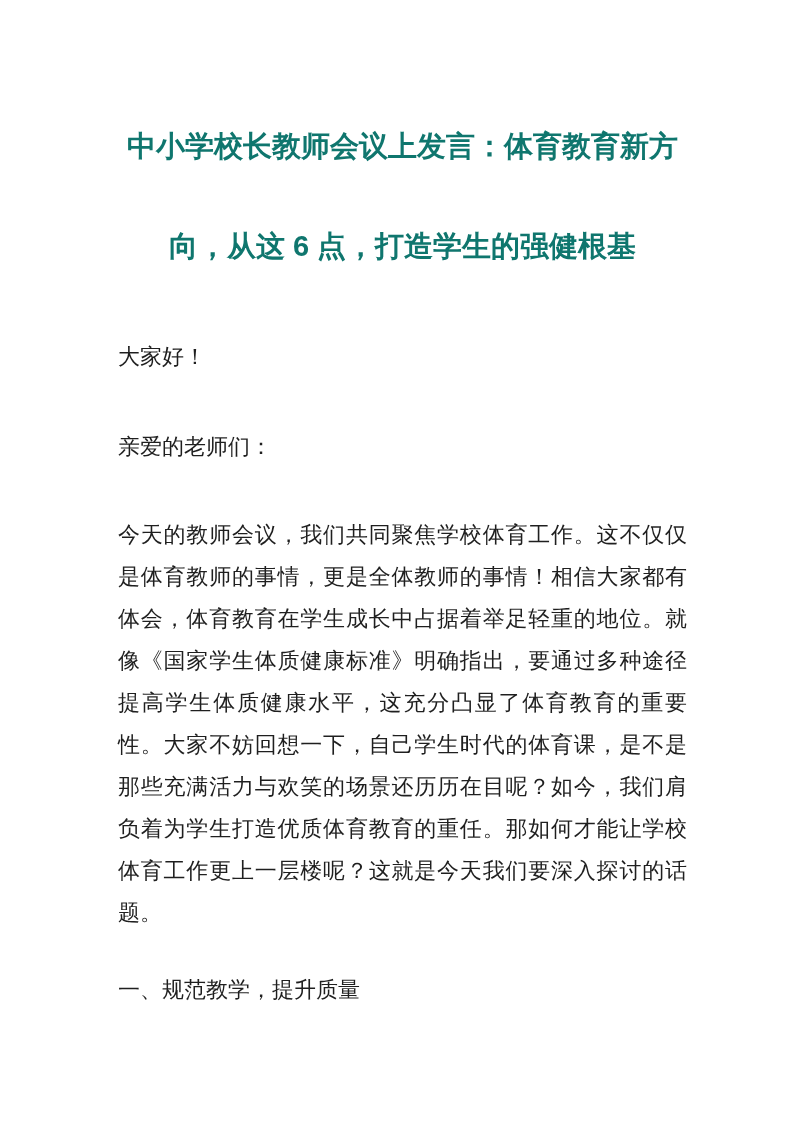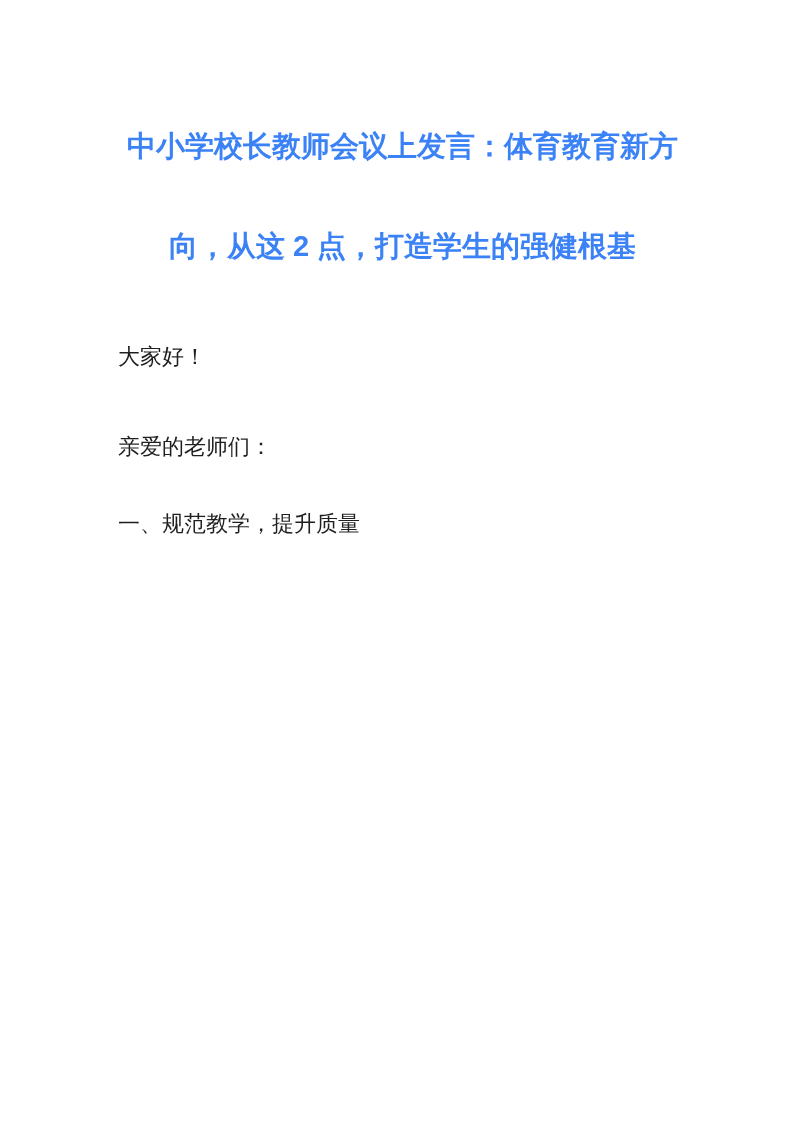--- a/index.html
+++ b/index.html
@@ -14,21 +14,21 @@
     height: 1122px;
     margin: 0 auto;
     background: #ffffff;
     color: #1f1f1f;
     font-family: "Liberation Sans", "DejaVu Sans", sans-serif;
     box-sizing: border-box;
     padding: 96px 106px 0 118px;
     overflow: hidden;
   }
   .doc-title {
-    color: #3b82f6;
+    color: #0f766e;
     font-size: 29px;
     font-weight: 700;
     text-align: center;
   }
   .doc-title .title-line {
     line-height: 100px;
     white-space: nowrap;
   }
   .para {
     font-size: 22px;
@@ -42,23 +42,24 @@
   .para.body-para  { margin-top: 46px; }
   .para.section-heading { margin-top: 35px; }
 </style>
 </head>
 <body>
 
 <div class="page">
 
   <h1 class="doc-title" style="margin:0;">
     <div class="title-line">中小学校长教师会议上发言：体育教育新方</div>
-    <div class="title-line">向，从这 2 点，打造学生的强健根基</div>
+    <div class="title-line">向，从这 6 点，打造学生的强健根基</div>
   </h1>
 
   <p class="para greeting">大家好！</p>
 
   <p class="para salutation">亲爱的老师们：</p>
 
+  <p class="para body-para">今天的教师会议，我们共同聚焦学校体育工作。这不仅仅是体育教师的事情，更是全体教师的事情！相信大家都有体会，体育教育在学生成长中占据着举足轻重的地位。就像《国家学生体质健康标准》明确指出，要通过多种途径提高学生体质健康水平，这充分凸显了体育教育的重要性。大家不妨回想一下，自己学生时代的体育课，是不是那些充满活力与欢笑的场景还历历在目呢？如今，我们肩负着为学生打造优质体育教育的重任。那如何才能让学校体育工作更上一层楼呢？这就是今天我们要深入探讨的话题。</p>
 
   <p class="para section-heading">一、规范教学，提升质量</p>
 
 </div>
 
 </body></html>

